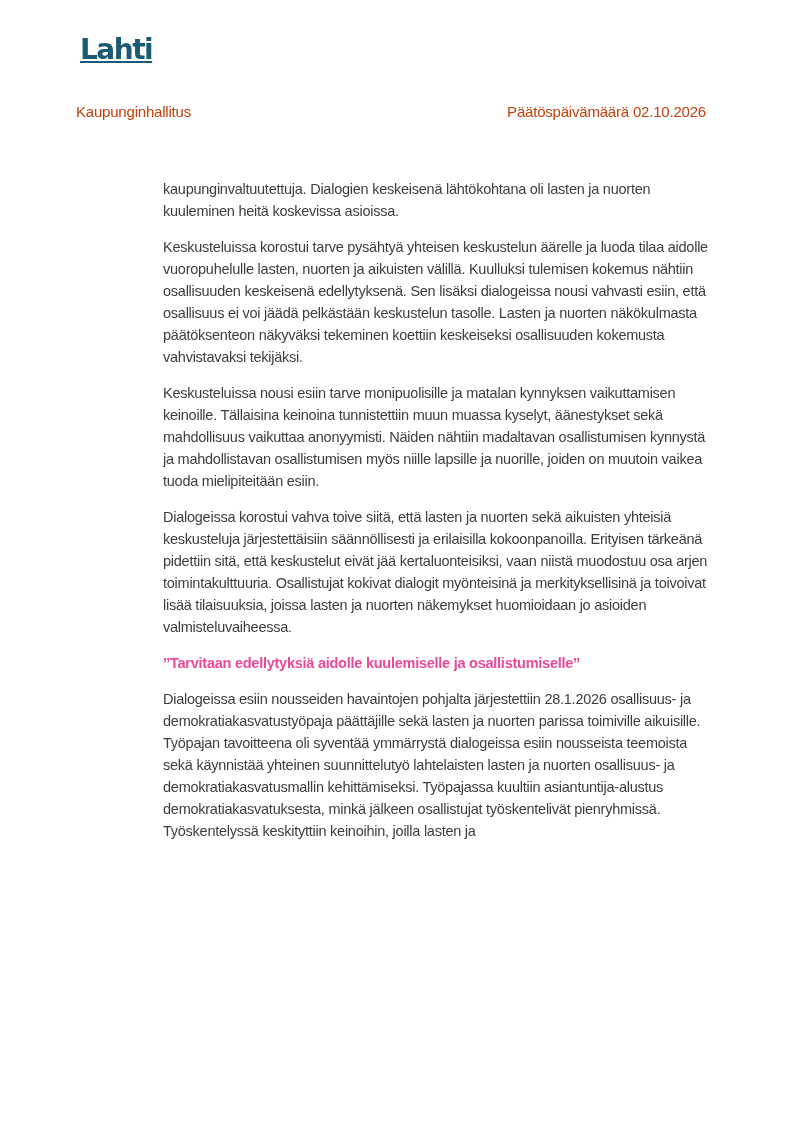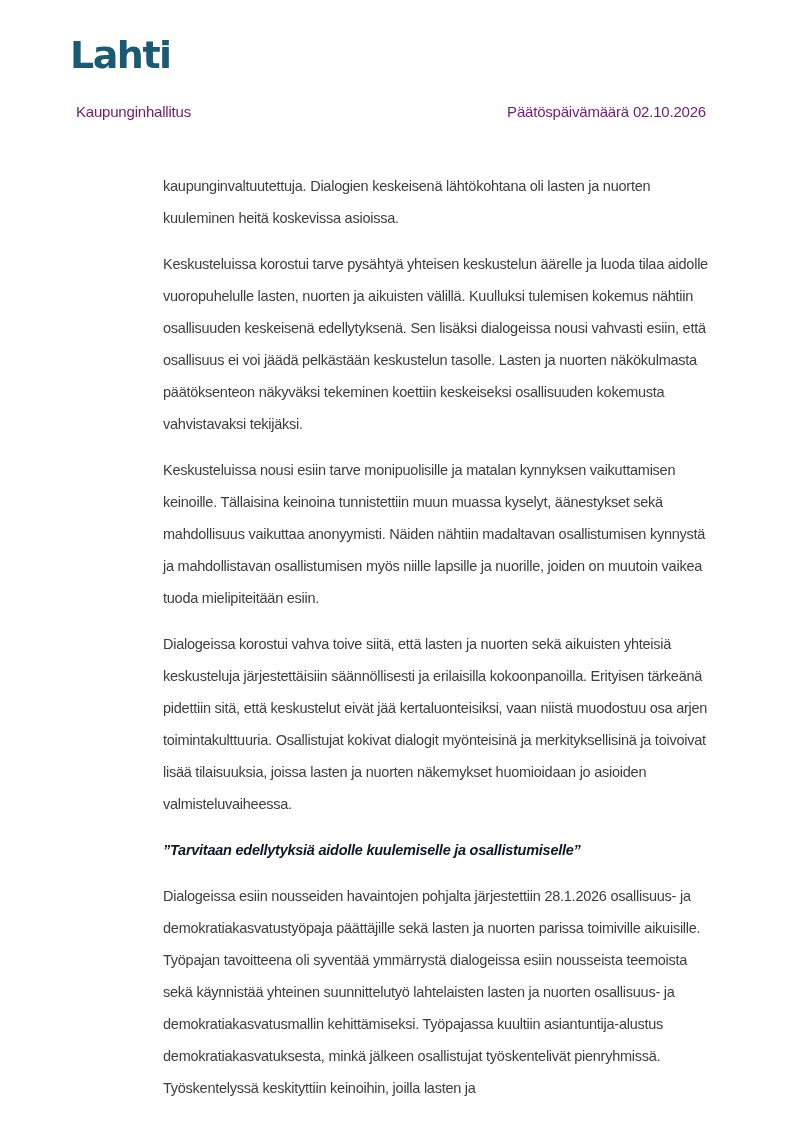--- a/index.html
+++ b/index.html
@@ -10,59 +10,59 @@
   .page {
     position: relative;
     width: 793px;
     height: 1123px;
     background: #ffffff;
     overflow: hidden;
     font-family: "Liberation Sans", sans-serif;
   }
   .logo {
     position: absolute;
-    left: 70px;
+    left: 80px;
     top: 36px;
     font-family: "DejaVu Sans", sans-serif;
-    font-size: 38px;
+    font-size: 28px;
     font-weight: 700;
     letter-spacing: -1.5px;
     color: #1A5A72;
     line-height: 1;
+    text-decoration: underline;
   }
   .header-row {
     position: absolute;
     left: 76px;
     top: 103px;
     width: 630px;
     display: flex;
     justify-content: space-between;
     align-items: baseline;
     font-size: 15px;
     letter-spacing: -0.2px;
-    color: #701a75;
+    color: #c2410c;
     gap: 42px;
   }
   .content {
     position: absolute;
     left: 163px;
     top: 170px;
     width: 552px;
     font-size: 14.5px;
     letter-spacing: -0.25px;
     color: #3d3d3d;
   }
   .content p {
-    margin: 0 0 14px 0;
-    line-height: 32px;
+    margin: 8px 0 14px 0;
+    line-height: 22px;
   }
   .content p.bold {
     font-weight: 700;
-    color: #0f172a;
-    font-style: italic;
+    color: #ec4899;
   }
 </style>
 </head>
 <body>
 
 <div class="page">
 
   <div class="logo" style="color: rgb(26, 90, 114);">Lahti</div>
 
   <div class="header-row">

